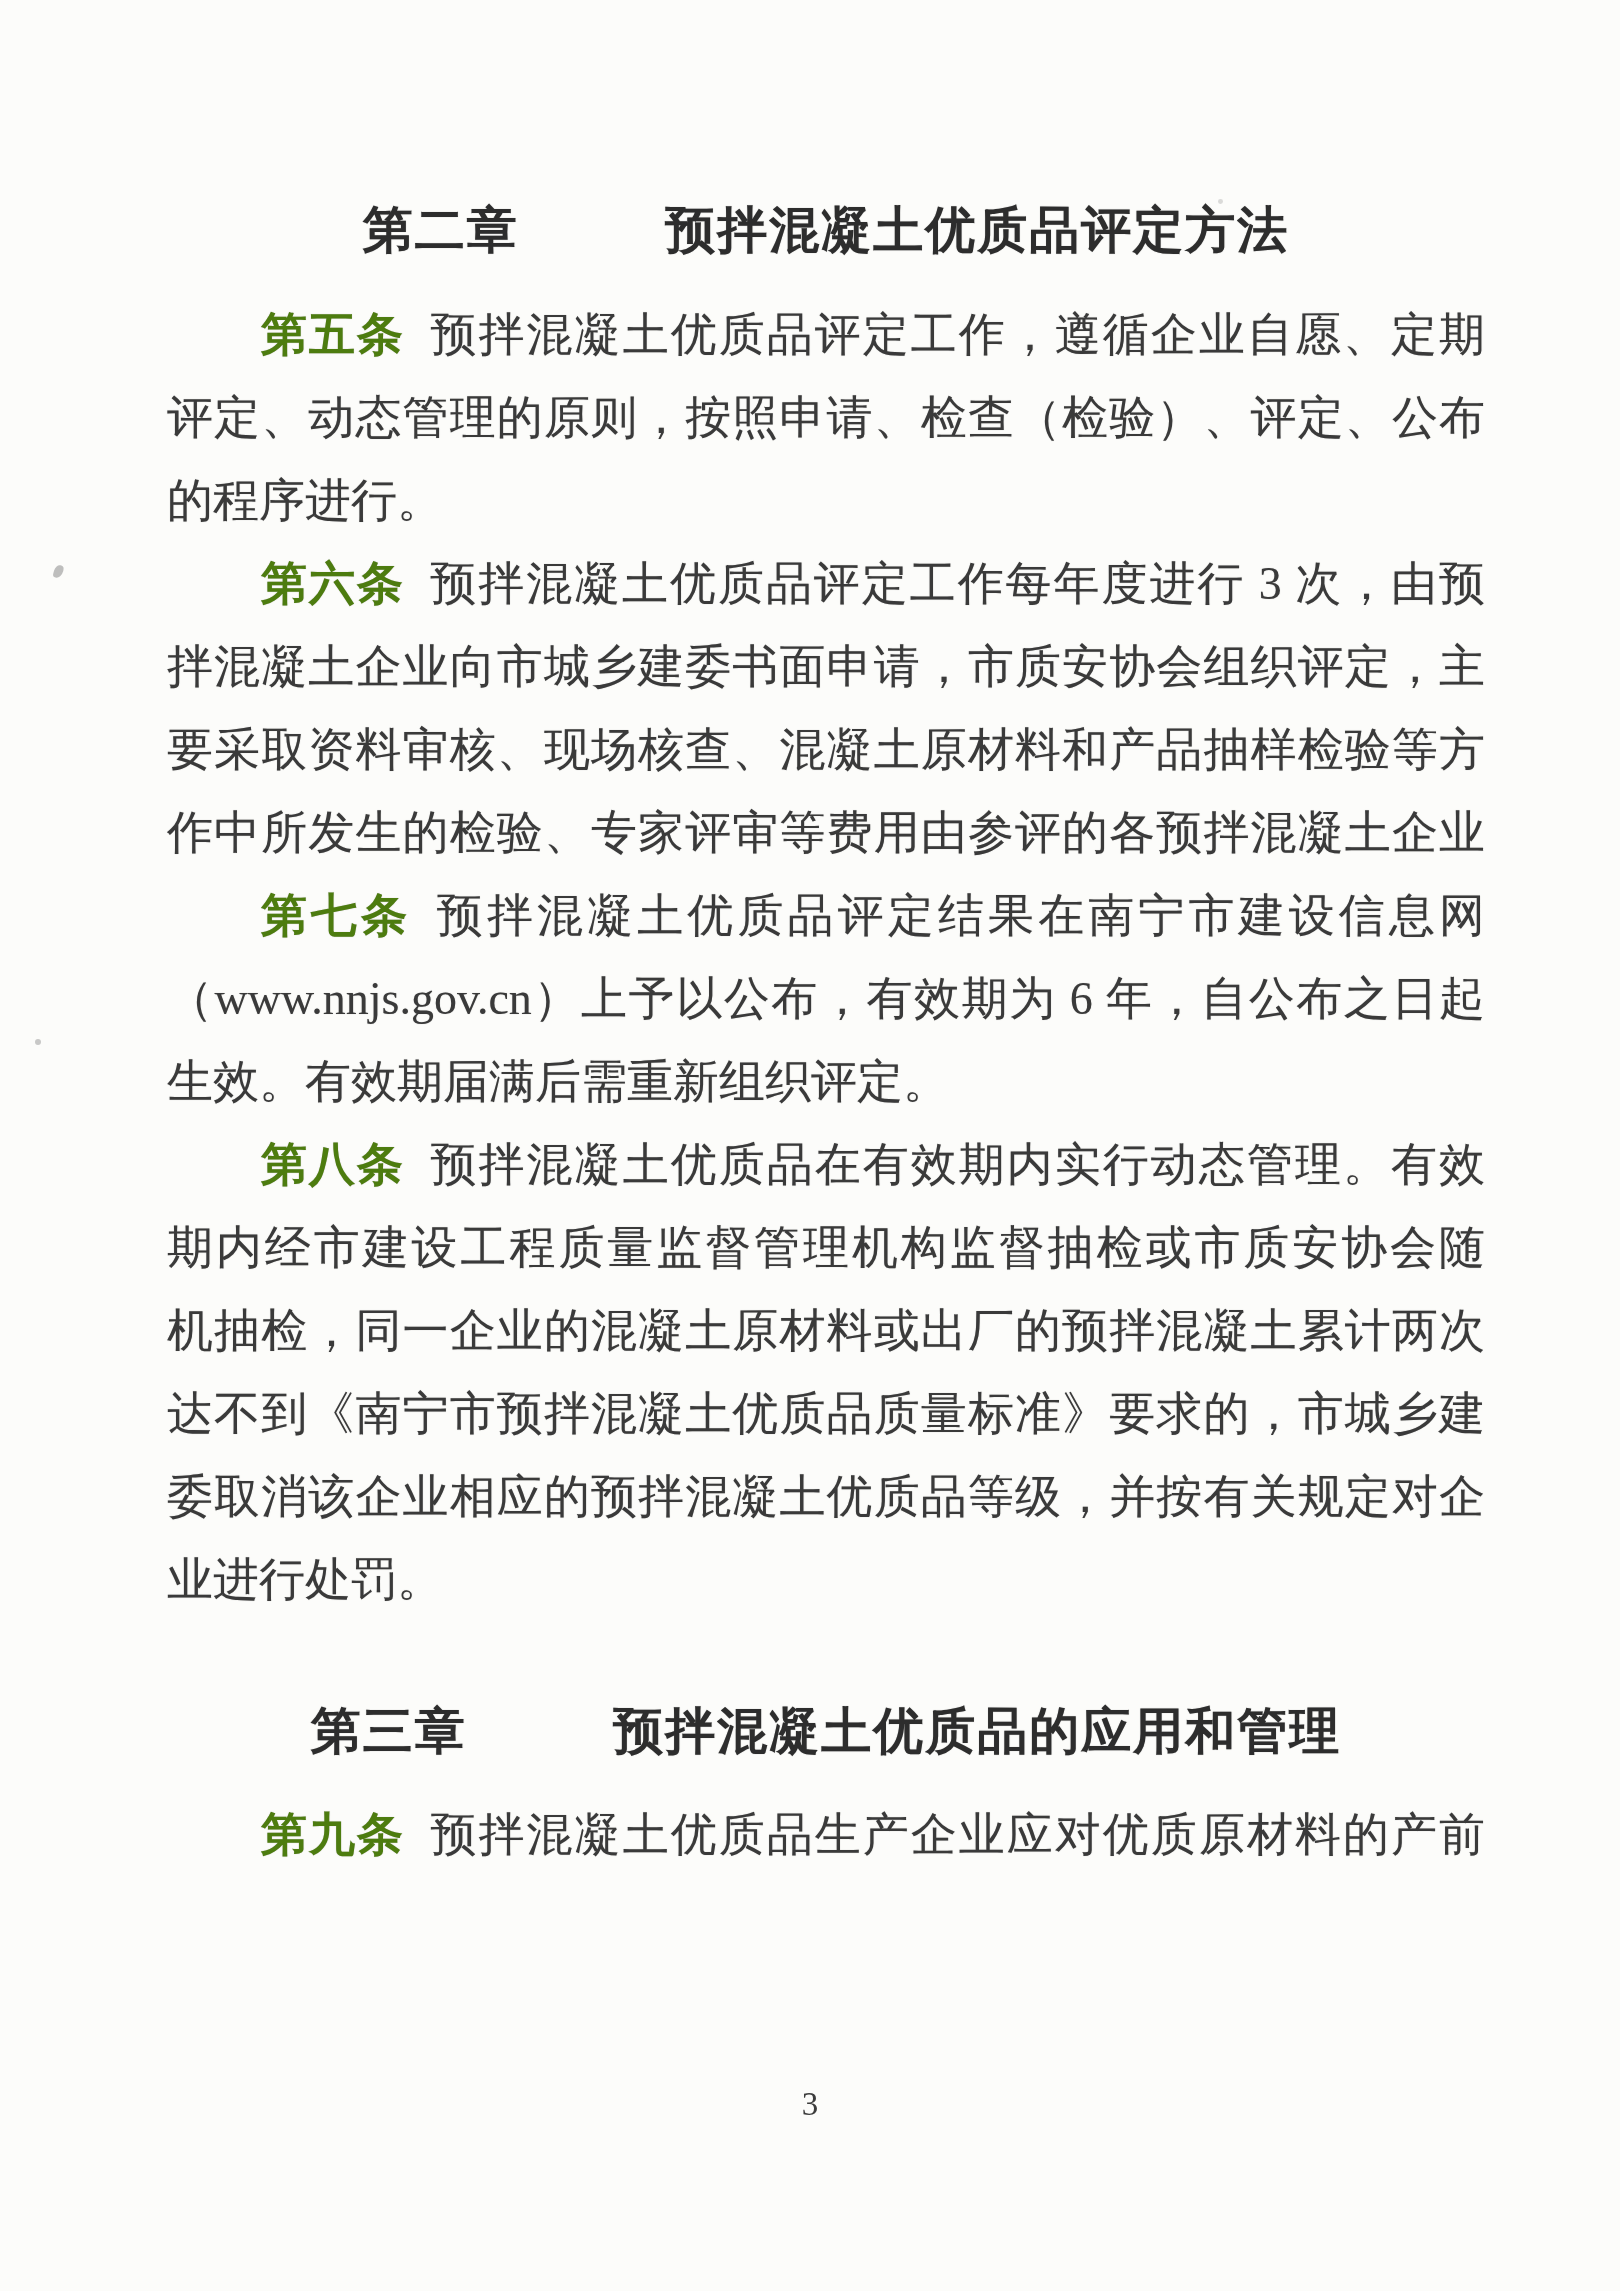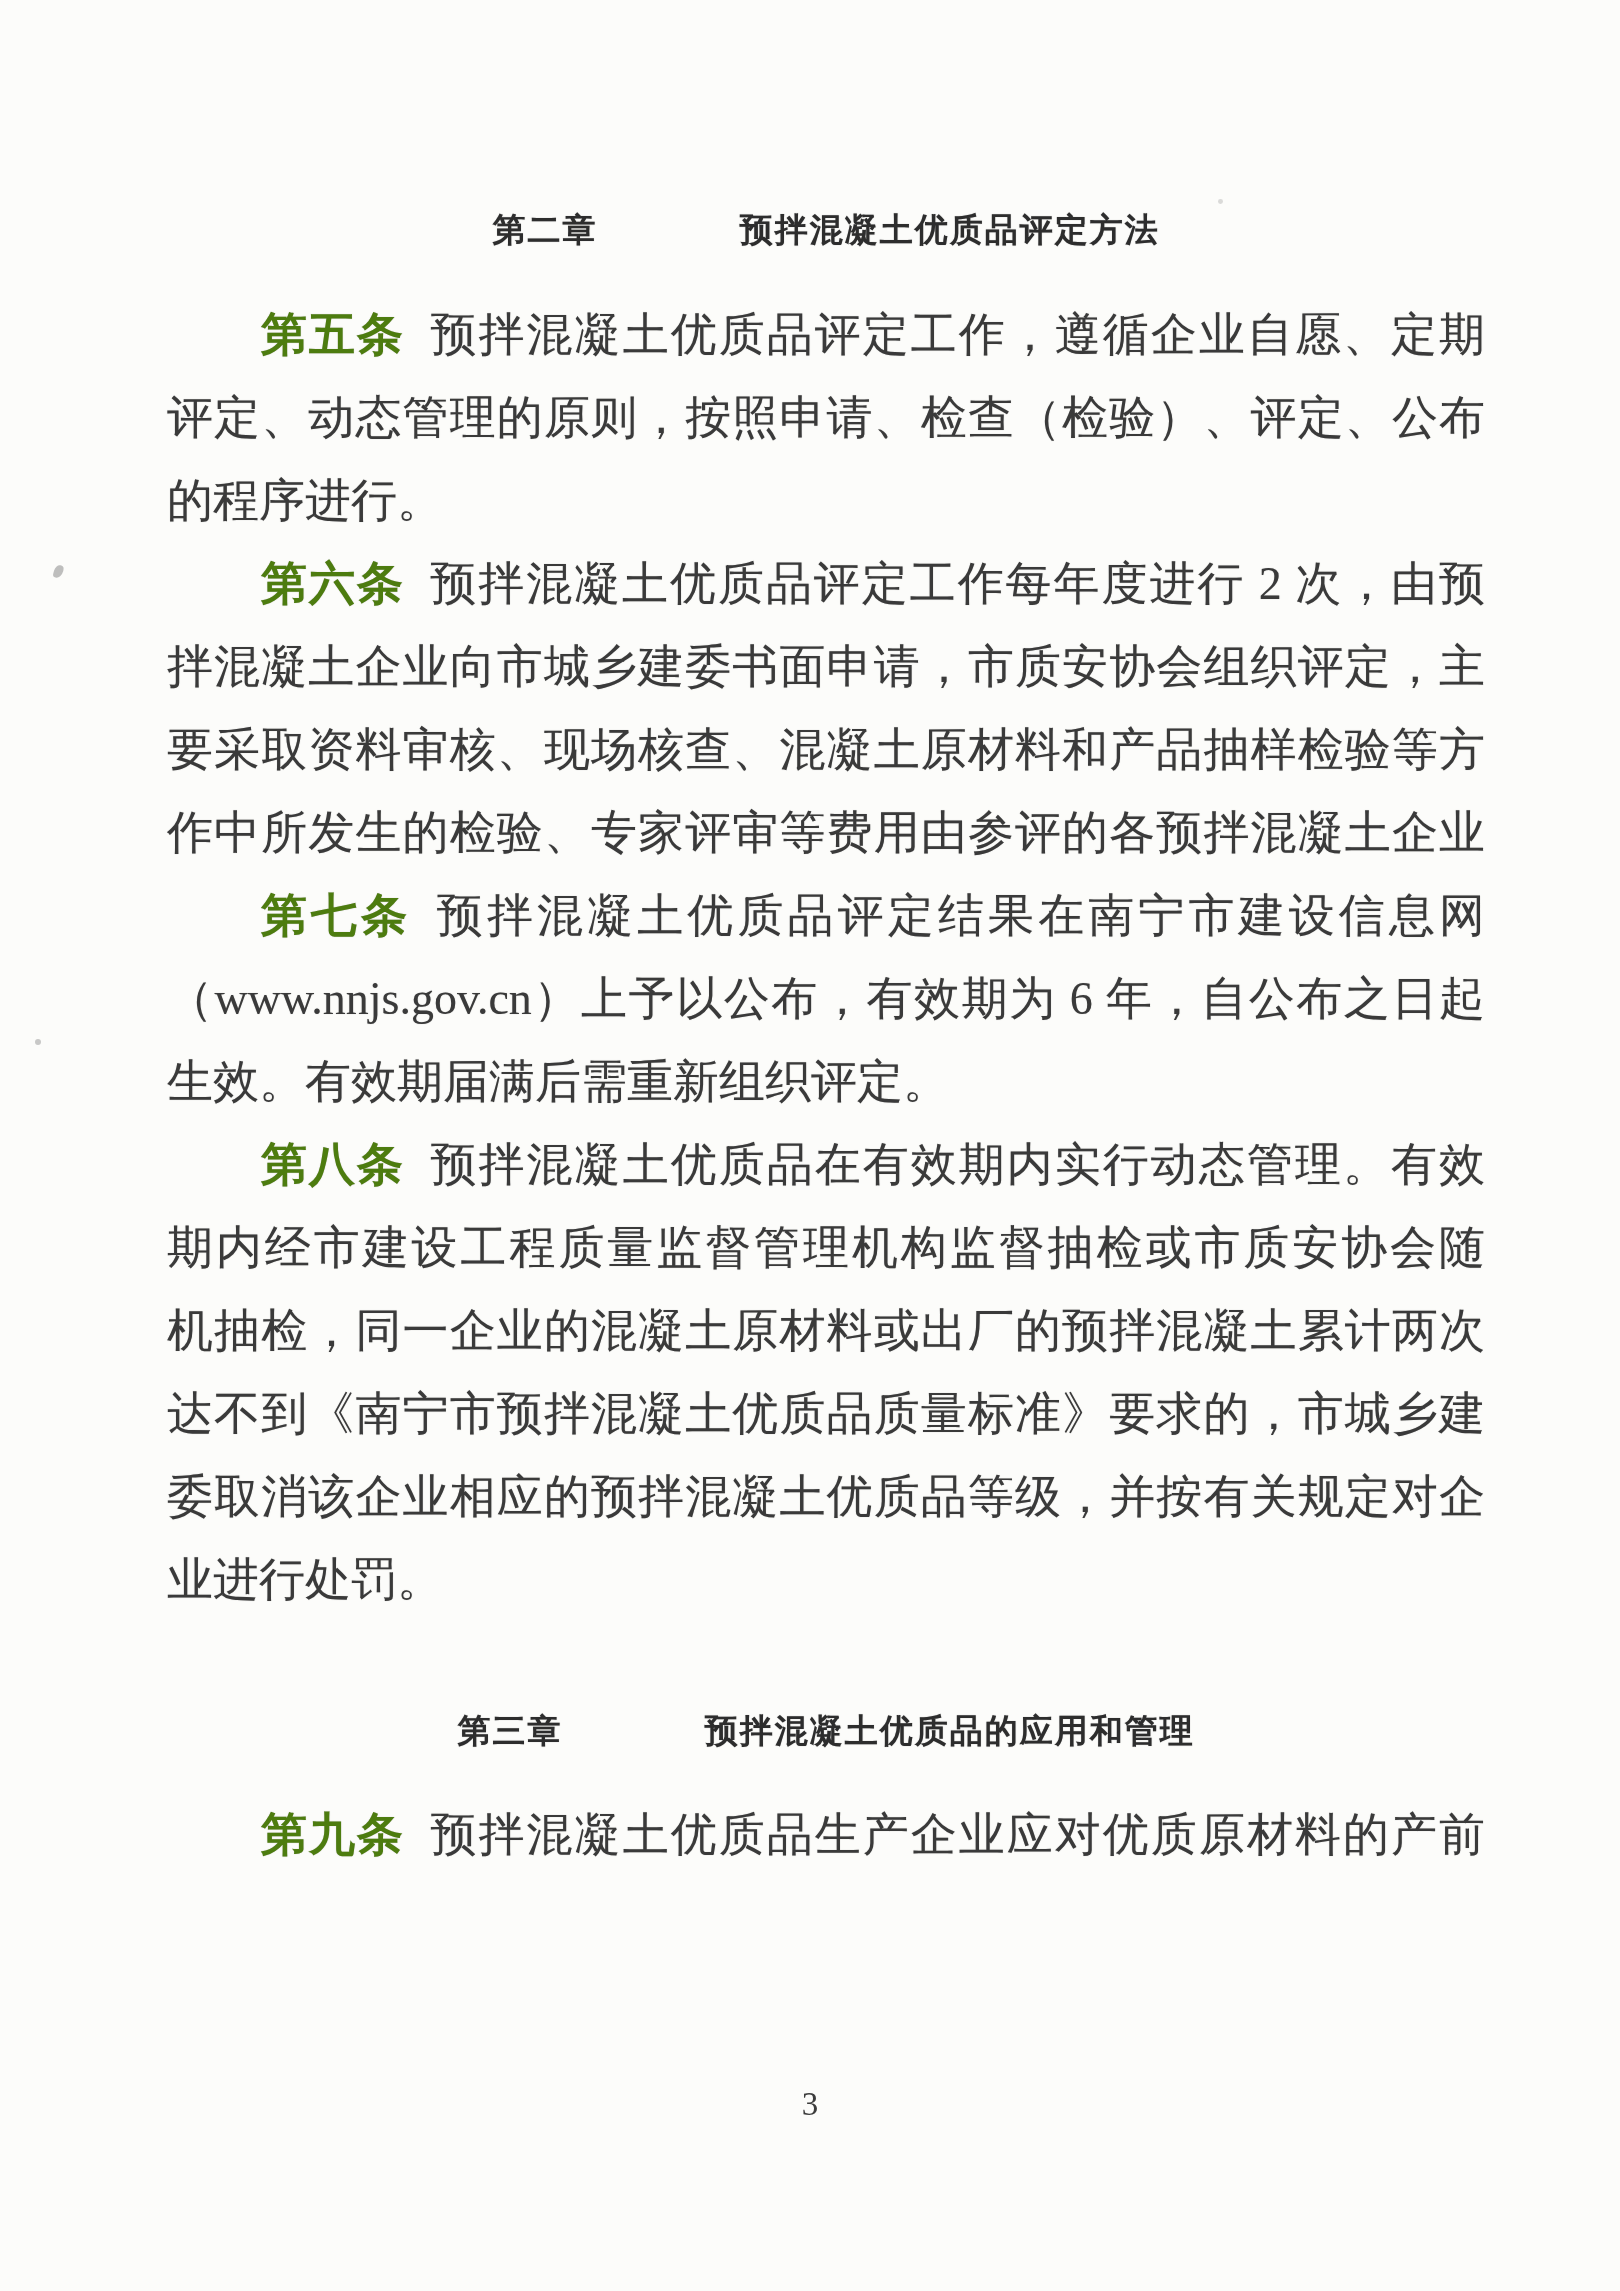--- a/index.html
+++ b/index.html
@@ -13,21 +13,21 @@
     font-family: "Liberation Serif", "DejaVu Serif", serif;
     color: #3a3a3a;
     overflow: hidden;
   }
 
   .content { padding: 189px 135px 0 167px; }
 
   .chapter-heading {
     height: 83px;
     line-height: 83px;
-    font-size: 33px;
+    font-size: 50px;
     font-weight: bold;
     color: #2d2d2d;
     text-align: center;
     letter-spacing: 2px;
     margin-bottom: 20.6px;
     text-shadow: 0 0 1px rgba(45,45,45,0.4);
   }
   .chapter-heading .ch-title { margin-left: 132px; }
 
   .chapter-heading.second { margin-top: 69px; }
@@ -79,21 +79,21 @@
       <span class="ch-title">预拌混凝土优质品评定方法</span>
     </div>
 
     <div class="line fill first">
       <span class="article-label">第五条</span><span>预拌混凝土优质品评定工作，遵循企业自愿、定期</span>
     </div>
     <div class="line fill">评定、动态管理的原则，按照申请、检查（检验）、评定、公布</div>
     <div class="line end">的程序进行。</div>
 
     <div class="line fill first">
-      <span class="article-label">第六条</span><span>预拌混凝土优质品评定工作每年度进行 2 次，由预</span>
+      <span class="article-label">第六条</span><span>预拌混凝土优质品评定工作每年度进行 3 次，由预</span>
     </div>
     <div class="line fill">拌混凝土企业向市城乡建委书面申请，市质安协会组织评定，主</div>
     <div class="line fill">要采取资料审核、现场核查、混凝土原材料和产品抽样检验等方</div>
     <div class="line fill">作中所发生的检验、专家评审等费用由参评的各预拌混凝土企业</div>
 
     <div class="line fill first">
       <span class="article-label">第七条</span><span>预拌混凝土优质品评定结果在南宁市建设信息网</span>
     </div>
     <div class="line fill">（www.nnjs.gov.cn）上予以公布，有效期为 6 年，自公布之日起</div>
     <div class="line end">生效。有效期届满后需重新组织评定。</div>

